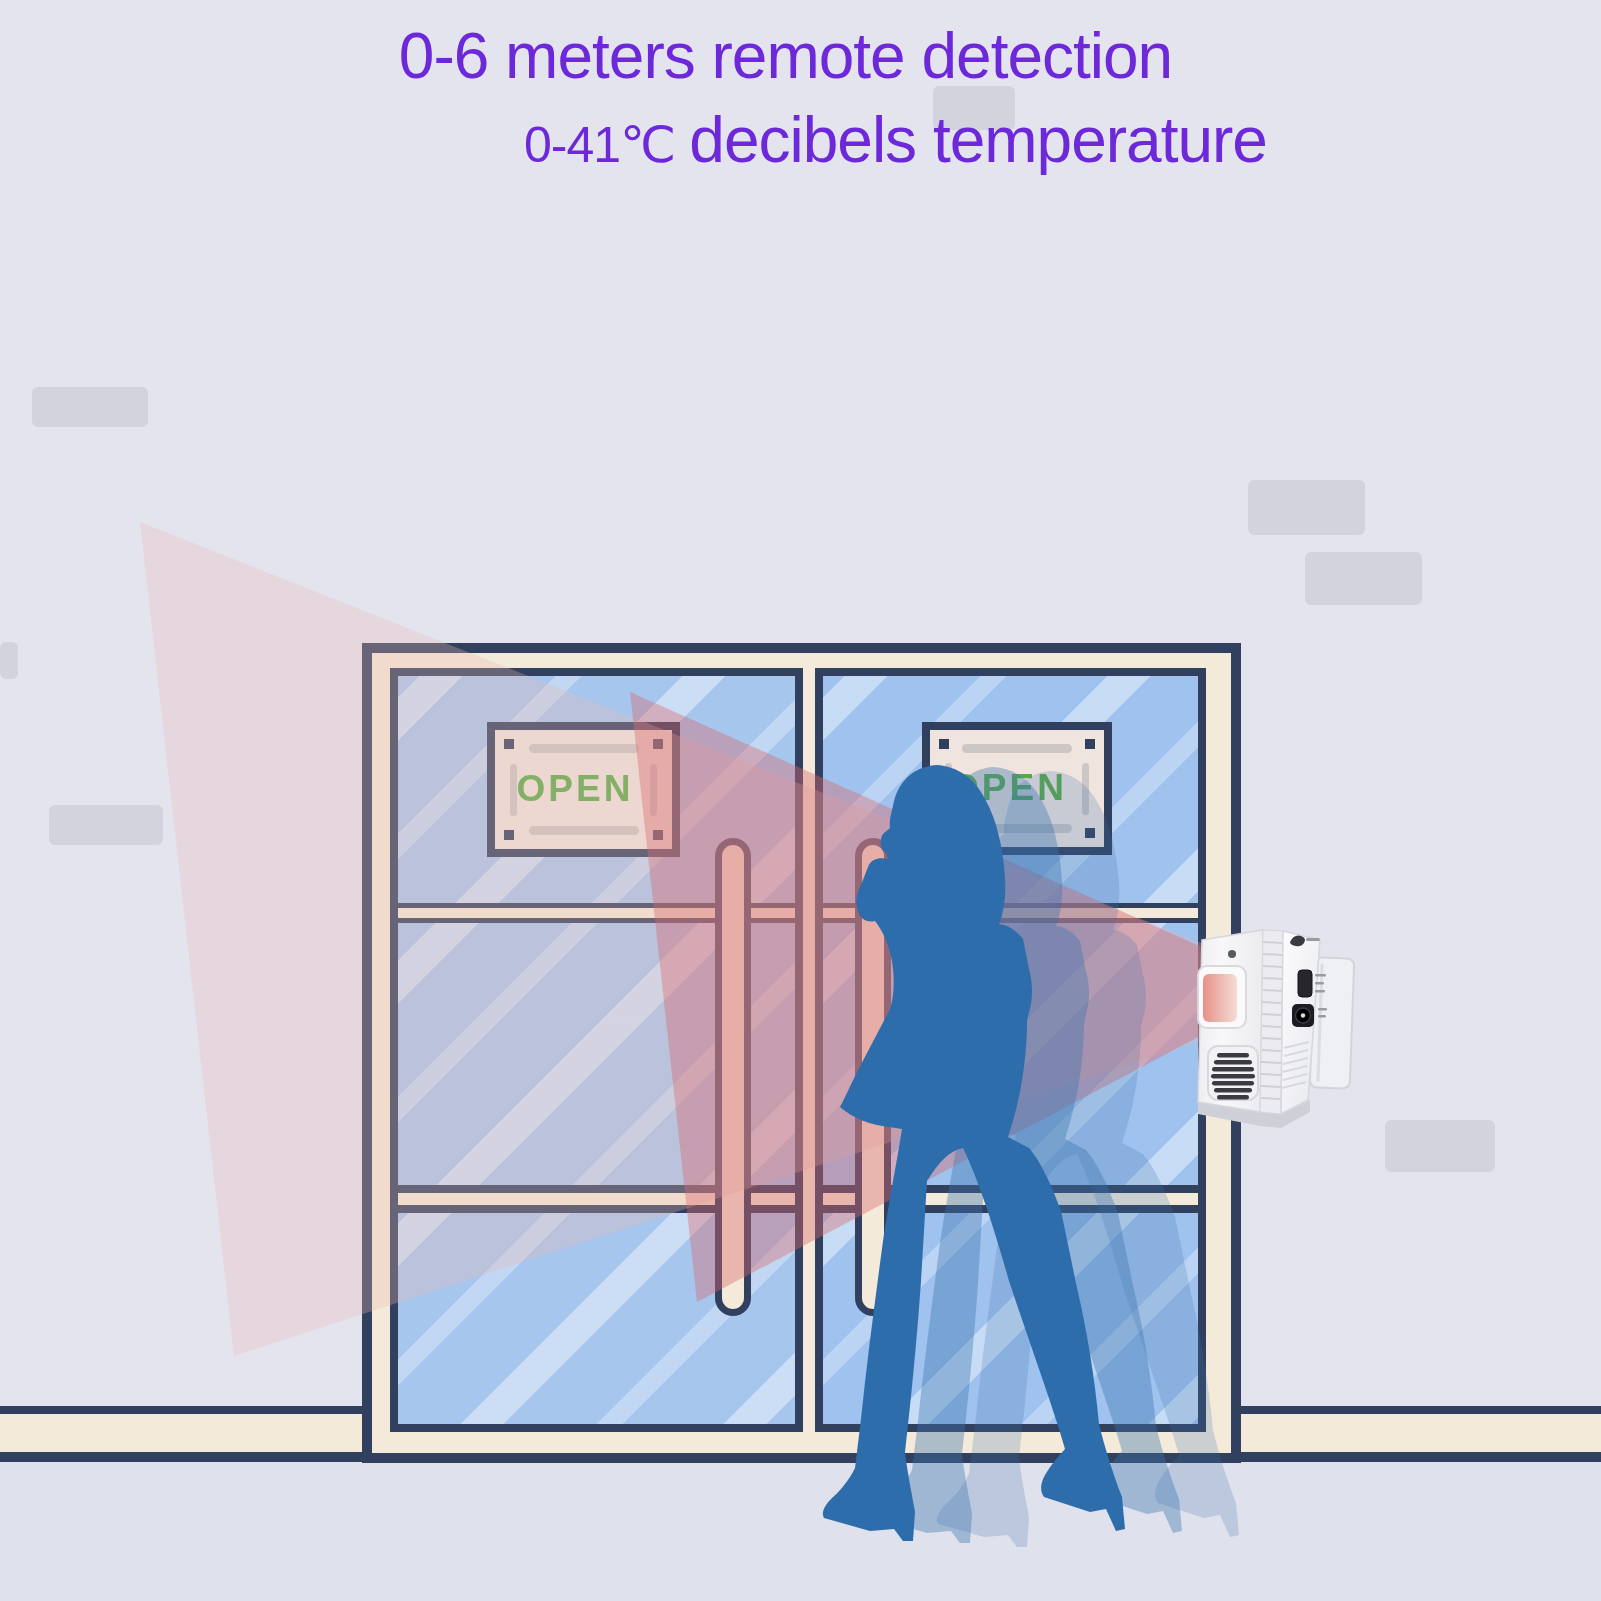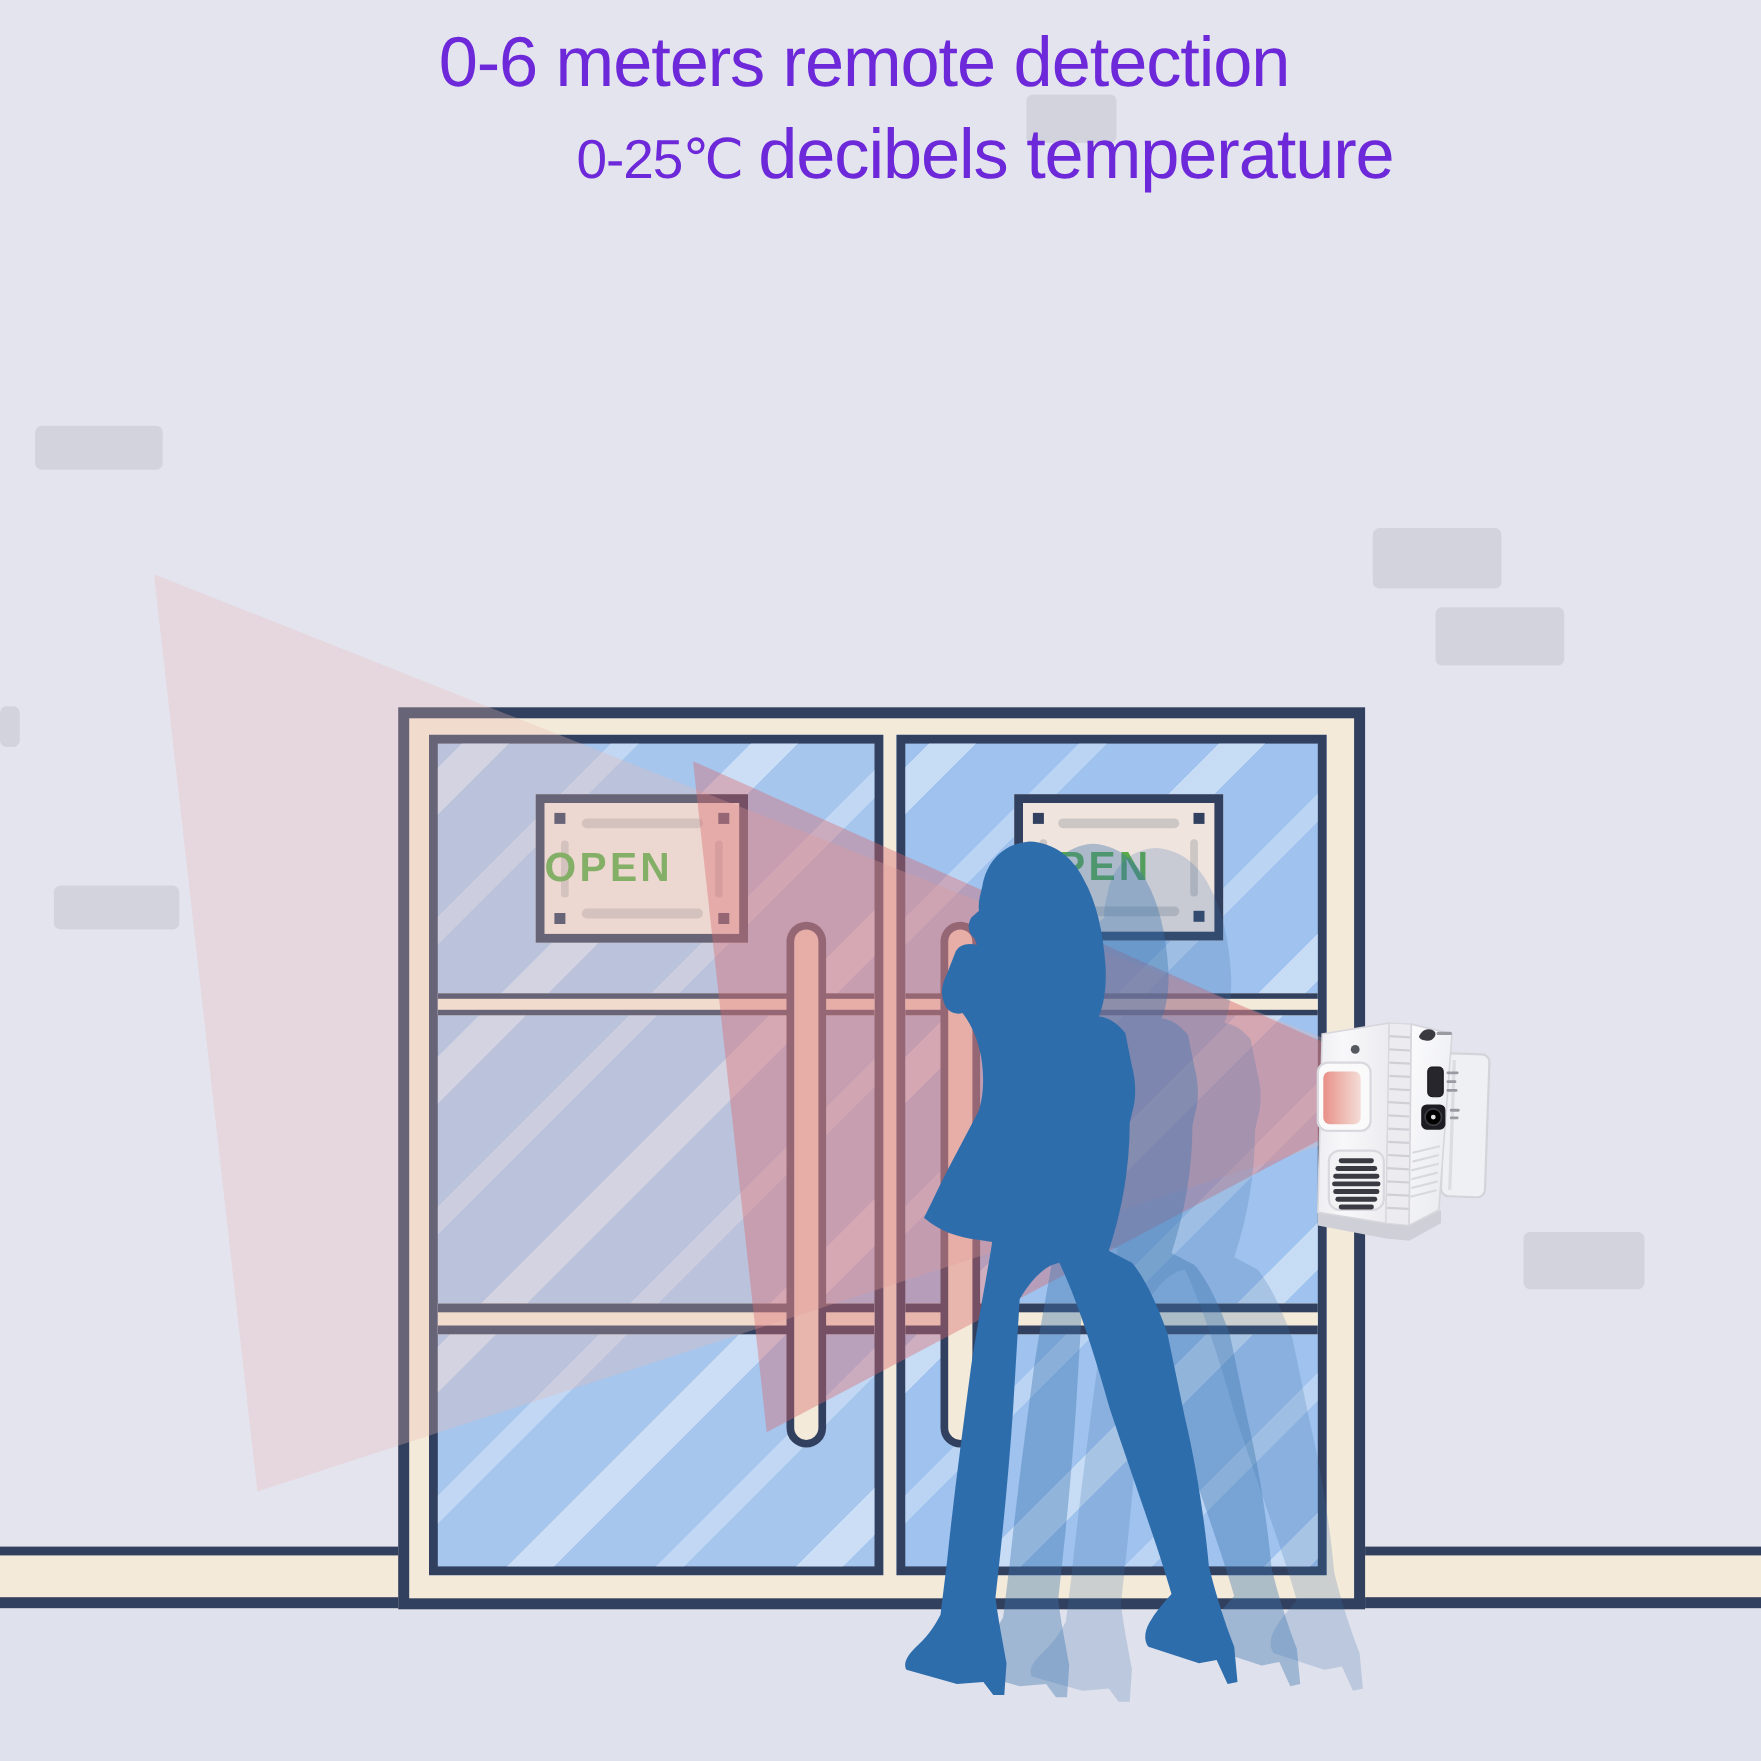--- a/index.html
+++ b/index.html
@@ -62,21 +62,21 @@
   }
   .open-sign .corner{position:absolute;width:10px;height:10px;background:#32405f;}
   .open-sign .corner.tl{left:9px;top:9px;}  .open-sign .corner.tr{right:9px;top:9px;}
   .open-sign .corner.bl{left:9px;bottom:9px;} .open-sign .corner.br{right:9px;bottom:9px;}
   .open-sign .hbar{position:absolute;left:50%;transform:translateX(-50%);width:110px;height:9px;background:#ccc6c4;border-radius:5px;}
   .open-sign .hbar.top{top:14px;} .open-sign .hbar.bot{bottom:14px;}
   .open-sign .vbar{position:absolute;top:50%;transform:translateY(-50%);width:7px;height:52px;background:#ccc6c4;border-radius:4px;}
   .open-sign .vbar.left{left:15px;} .open-sign .vbar.right{right:15px;}
   .open-sign .label{
     position:absolute;left:0;right:17px;top:50%;transform:translateY(-52%);
-    font-size:37px;font-weight:bold;letter-spacing:3px;color:#5aab47;
+    text-align:center;font-size:37px;font-weight:bold;letter-spacing:3px;color:#5aab47;
   }
   .sign-left{left:487px;top:722px;width:193px;height:135px;}
   .sign-right{left:922px;top:722px;width:190px;height:133px;}
   
   .overlay{position:absolute;left:0;top:0;width:1601px;height:1601px;}
 </style>
 </head>
 <body>
 
 <div class="stage">
@@ -251,16 +251,16 @@
       <circle cx="1303" cy="1015.5" r="2.2" fill="#dddde2"></circle>
       <g fill="#9a9aa2">
         <rect x="1318" y="1008" width="9" height="2.6" rx="1.3"></rect>
         <rect x="1318" y="1015" width="8" height="2.6" rx="1.3"></rect>
       </g>
     </g>
   </svg>
 
   <div class="titles">
     <div class="title-line l1">0-6 meters remote detection</div>
-    <div class="title-line l2"><span class="small-val">0-25℃</span><span>decibels temperature</span></div>
+    <div class="title-line l2"><span class="small-val">0-41℃</span><span>decibels temperature</span></div>
   </div>
 
 </div>
 
 </body></html>

